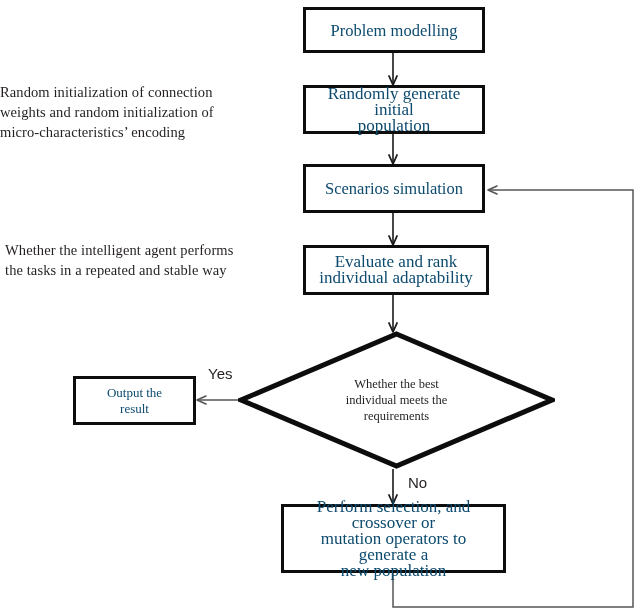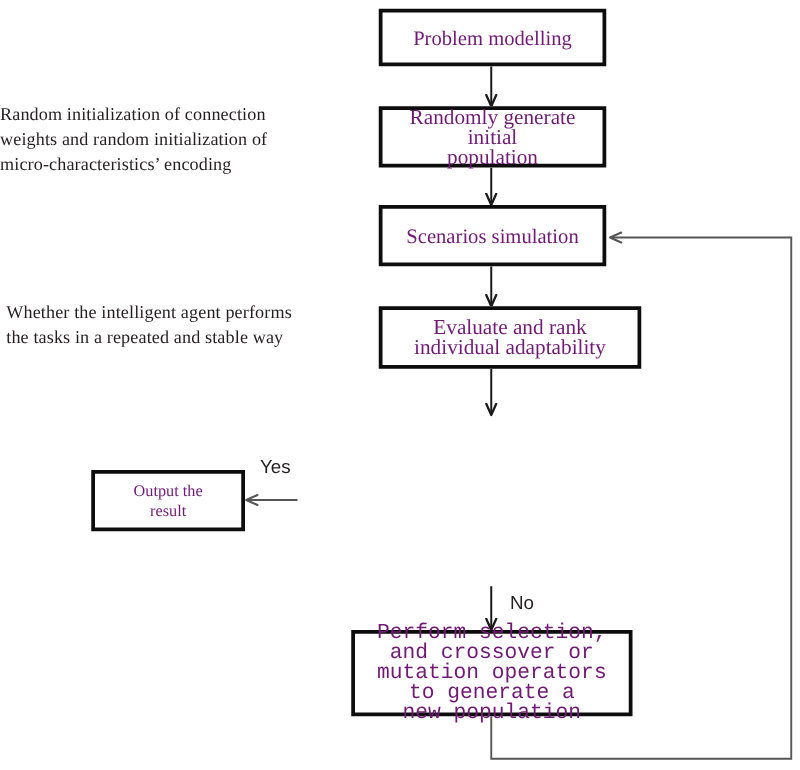--- a/index.html
+++ b/index.html
@@ -26,31 +26,31 @@
   .annot.a4{left:5px;  top:240px;width:272px;}
 
   
   .node{
     position:absolute;
     box-sizing:border-box;
     background:#ffffff;
     border:3px solid #0d0d0d;
     display:flex;align-items:center;justify-content:center;
     text-align:center;
-    color:#701a75;
+    color:#0c4a6e;
     padding:2px 6px;
     line-height:16px;
   }
   .node.big{font-size:16.5px;line-height:19px;}
   .node.small{font-size:17px;line-height:16px;}
 
   #node-problem   {left:303px;top:7px;   width:182px;height:46px;}
   #node-initpop   {left:303px;top:85px;  width:182px;height:49px;}
   #node-scenarios {left:303px;top:164px; width:182px;height:49px;text-align:right;}
-  #node-evaluate  {left:303px;top:245px; width:210px;height:50px;}
+  #node-evaluate  {left:303px;top:245px; width:186px;height:50px;}
   #node-output    {left:73px; top:376px; width:123px;height:49px;}
   #node-operators {left:281px;top:504px; width:225px;height:69px;}
 
   
   #node-decision{
     position:absolute;left:238px;top:331px;width:317px;height:138px;
   }
   #node-decision .dia-svg{position:absolute;left:0;top:0;width:317px;height:138px;}
   #node-decision .dia-text{
     position:absolute;left:0;top:0;width:317px;height:138px;
@@ -110,21 +110,29 @@
 population</div>
 
   <div class="node big" id="node-scenarios">Scenarios simulation</div>
 
   <div class="node small" id="node-evaluate" style="white-space:pre-line;">Evaluate and rank
 individual adaptability</div>
 
   <div class="node small" id="node-output" style="white-space:pre-line;font-size:13px;">Output the
 result</div>
 
-  <div class="node small" id="node-operators" style="white-space:pre-line;font-family:Liberation Mono, monospace;">Perform selection, and crossover or
+  <div class="node small" id="node-operators" style="white-space:pre-line;">Perform selection, and crossover or
 mutation operators to generate a
 new population</div>
 
+  <div id="node-decision">
+    <svg class="dia-svg" viewBox="0 0 317 138">
+      <polygon points="158.5,3 314,69 158.5,135 3,69" fill="#ffffff" stroke="#0d0d0d" stroke-width="5" stroke-linejoin="miter"></polygon>
+    </svg>
+    <div class="dia-text">Whether the best
+individual meets the
+requirements</div>
+  </div>
 
   <div class="branch-label" id="label-yes">Yes</div>
   <div class="branch-label" id="label-no">No</div>
 
 </div>
 
 </body></html>

